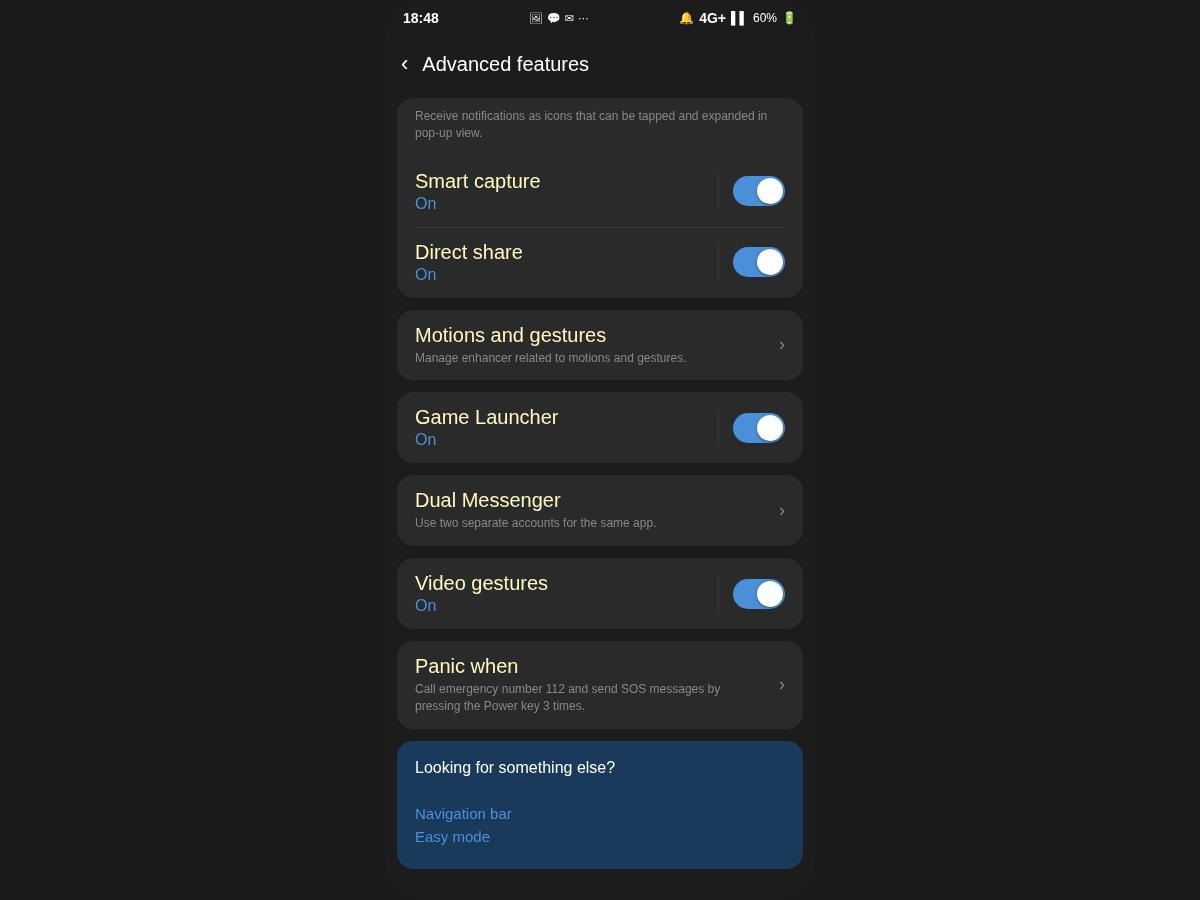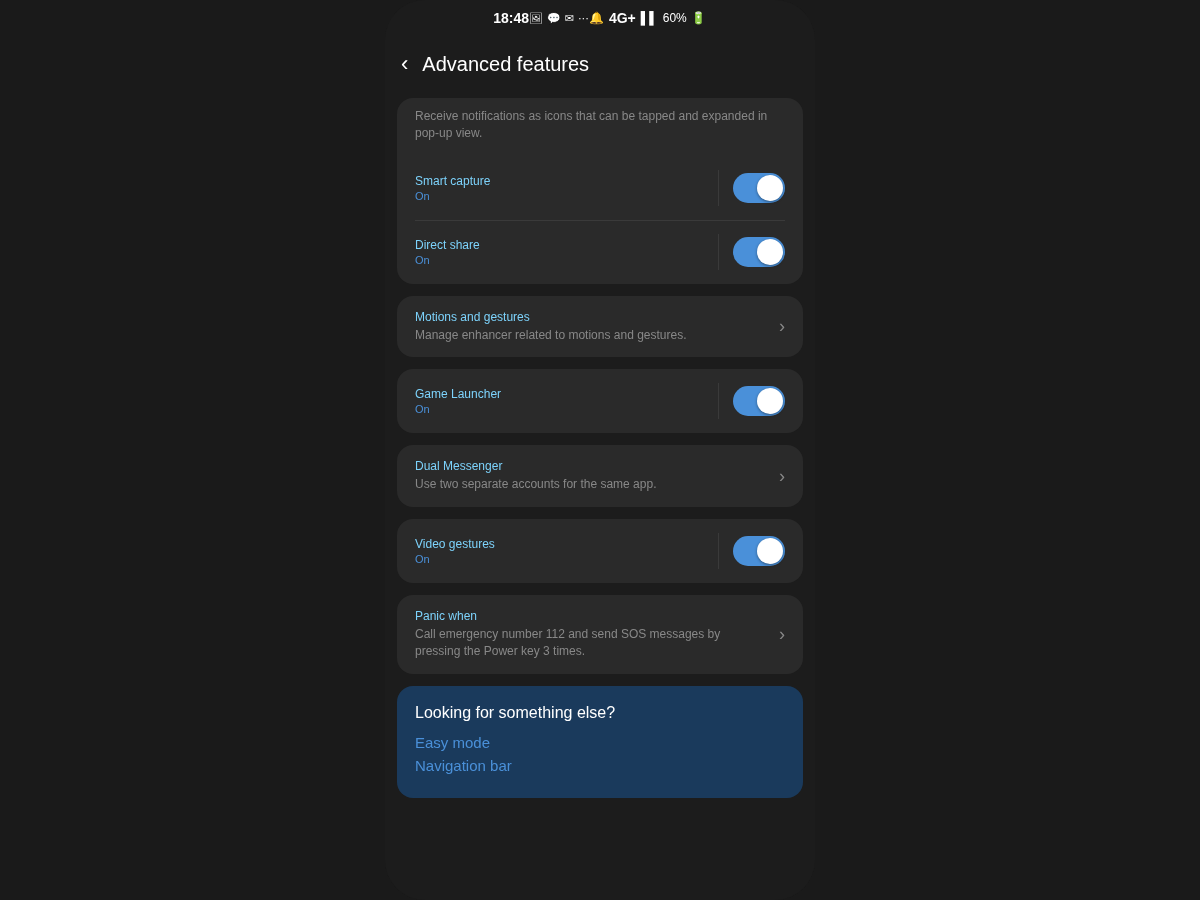--- a/index.html
+++ b/index.html
@@ -24,21 +24,21 @@
       display: flex;
       flex-direction: column;
     }
 
     
     .status-bar {
       height: 36px;
       background: #1c1c1c;
       display: flex;
       align-items: center;
-      justify-content: center;
+      justify-content: space-between;
       padding: 0 18px;
       flex-shrink: 0;
     }
 
     .status-time {
       color: #ffffff;
       font-size: 14px;
       font-weight: 600;
     }
 
@@ -121,29 +121,29 @@
       height: 1px;
       background: #3a3a3a;
     }
 
     .setting-item-left {
       flex: 1;
       padding-right: 12px;
     }
 
     .setting-item-title {
-      color: #7dd3fc;
-      font-size: 12px;
+      color: #fef9c3;
+      font-size: 20px;
       font-weight: 400;
       margin-bottom: 2px;
     }
 
     .setting-item-subtitle {
       color: #4a90d9;
-      font-size: 11px;
+      font-size: 16px;
     }
 
     .setting-item-description {
       color: #888888;
       font-size: 12px;
       line-height: 1.4;
       margin-top: 3px;
     }
 
     .setting-item-divider {
@@ -201,21 +201,21 @@
     .looking-card {
       background: #1a3a5c;
       border-radius: 16px;
       padding: 18px 18px;
     }
 
     .looking-title {
       color: #ffffff;
       font-size: 16px;
       font-weight: 500;
-      margin-bottom: 12px;
+      margin-bottom: 28px;
     }
 
     .looking-link {
       color: #4a90d9;
       font-size: 15px;
       display: block;
       margin-bottom: 6px;
       cursor: pointer;
     }
 
@@ -336,18 +336,18 @@
         <div class="setting-item-left">
           <div class="setting-item-title">Panic when</div>
           <div class="setting-item-description">Call emergency number 112 and send SOS messages by pressing the Power key 3 times.</div>
         </div>
         <span class="setting-item-arrow">›</span>
       </div>
     </div>
 
     <div class="looking-card">
       <div class="looking-title">Looking for something else?</div>
+      <a class="looking-link">Navigation bar</a>
       <a class="looking-link">Easy mode</a>
-      <a class="looking-link">Navigation bar</a>
     </div>
 
   </div>
 </div>
 
 </body></html>

